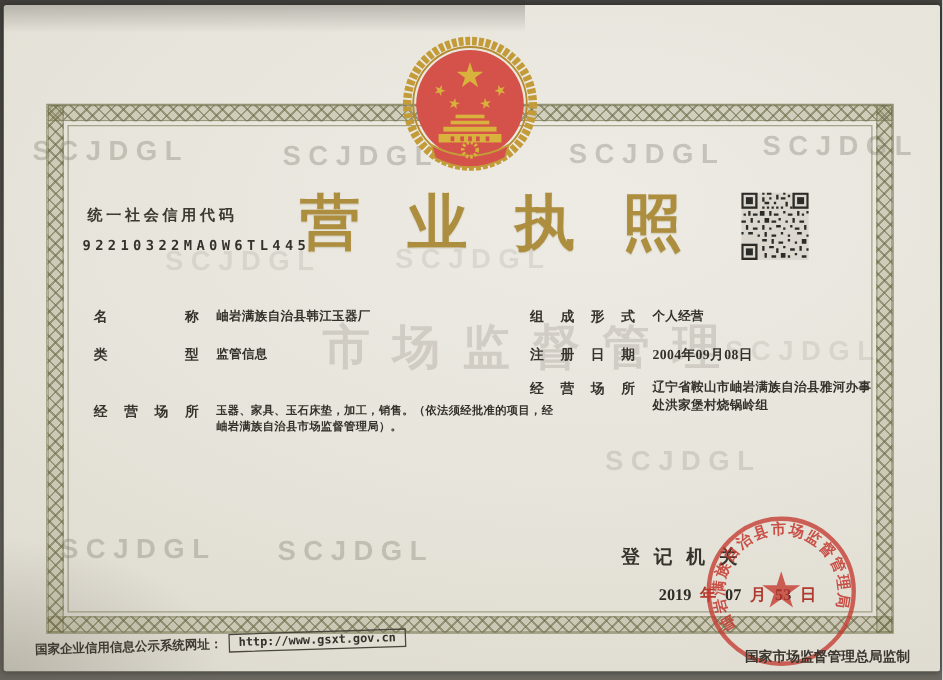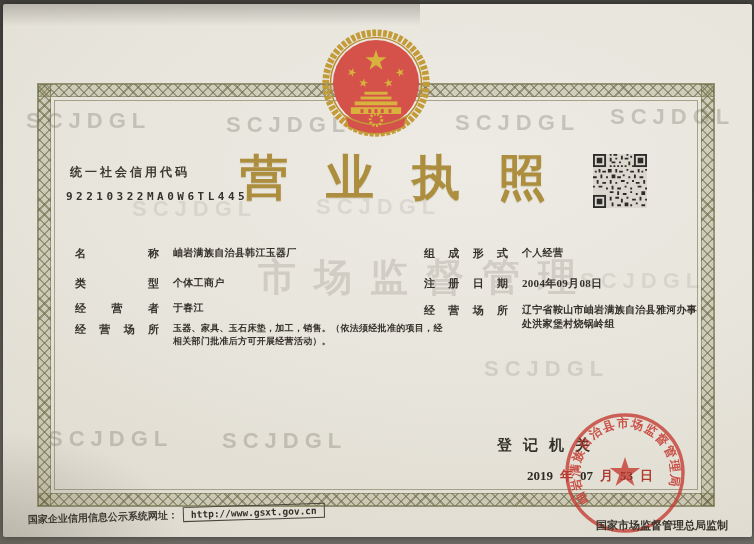--- a/index.html
+++ b/index.html
@@ -152,29 +152,25 @@
       <path d="M9,0h1v1h-1z M11,0h2v1h-2z M15,1h1v2h-1z M18,0h1v1h-1z M20,1h1v1h-1z M9,2h1v2h-1z M12,2h1v1h-1z M17,2h2v1h-2z M10,4h2v1h-2z M14,4h1v1h-1z M19,4h1v2h-1z M9,6h1v1h-1z M11,6h1v1h-1z M13,6h1v1h-1z M15,6h1v1h-1z M17,6h1v1h-1z M21,6h1v1h-1z M1,9h1v1h-1z M3,8h1v2h-1z M5,9h2v1h-2z M8,8h2v2h-2z M12,8h1v2h-1z M14,9h2v1h-2z M18,8h1v1h-1z M20,9h2v1h-2z M24,8h1v2h-1z M26,9h1v1h-1z M28,8h1v1h-1z M0,12h2v1h-2z M4,11h1v2h-1z M7,12h1v1h-1z M10,11h2v2h-2z M13,12h2v1h-2z M16,11h1v1h-1z M19,12h1v1h-1z M22,11h1v2h-1z M25,12h2v1h-2z M2,14h1v2h-1z M5,15h2v1h-2z M9,14h1v2h-1z M12,15h1v1h-1z M15,14h2v1h-2z M18,15h1v1h-1z M21,14h1v1h-1z M23,15h2v1h-2z M27,14h1v2h-1z M0,17h1v1h-1z M3,17h2v1h-2z M7,18h1v1h-1z M10,17h1v2h-1z M13,18h2v1h-2z M17,17h1v1h-1z M20,18h1v1h-1z M24,17h2v1h-2z M28,18h1v1h-1z M9,20h2v1h-2z M13,20h1v2h-1z M16,21h2v1h-2z M20,20h1v1h-1z M23,21h1v1h-1z M26,20h2v2h-2z M9,23h1v2h-1z M12,23h2v1h-2z M15,24h1v2h-1z M18,23h1v1h-1z M21,24h2v1h-2z M25,23h1v2h-1z M28,24h1v1h-1z M10,26h1v2h-1z M13,27h2v1h-2z M17,26h2v2h-2z M20,27h1v1h-1z M23,26h1v1h-1z M26,27h2v1h-2z"></path>
     </g>
   </svg>
 
   <div class="frow" style="left:75px;top:246px;">
     <span class="flabel">名称</span>
     <span class="fval">岫岩满族自治县韩江玉器厂</span>
   </div>
   <div class="frow" style="left:75px;top:276px;">
     <span class="flabel">类型</span>
-    <span class="fval">个体工商户</span>
-  </div>
-  <div class="frow" style="left:75px;top:301px;">
-    <span class="flabel">经营者</span>
-    <span class="fval">于春江</span>
+    <span class="fval">监管信息</span>
   </div>
   <div class="frow scope" style="left:75px;top:322px;">
     <span class="flabel">经营场所</span>
-    <span class="fval"><span>玉器、家具、玉石床垫，加工，销售。（依法须经批准的项目，经</span><span class="l2">相关部门批准后方可开展经营活动）。</span></span>
+    <span class="fval"><span>玉器、家具、玉石床垫，加工，销售。（依法须经批准的项目，经</span><span class="l2">岫岩满族自治县市场监督管理局）。</span></span>
   </div>
 
   <div class="frow" style="left:424px;top:246px;">
     <span class="flabel">组成形式</span>
     <span class="fval">个人经营</span>
   </div>
   <div class="frow" style="left:424px;top:276px;">
     <span class="flabel">注册日期</span>
     <span class="fval" style="font-size:11px;">2004年09月08日</span>
   </div>

